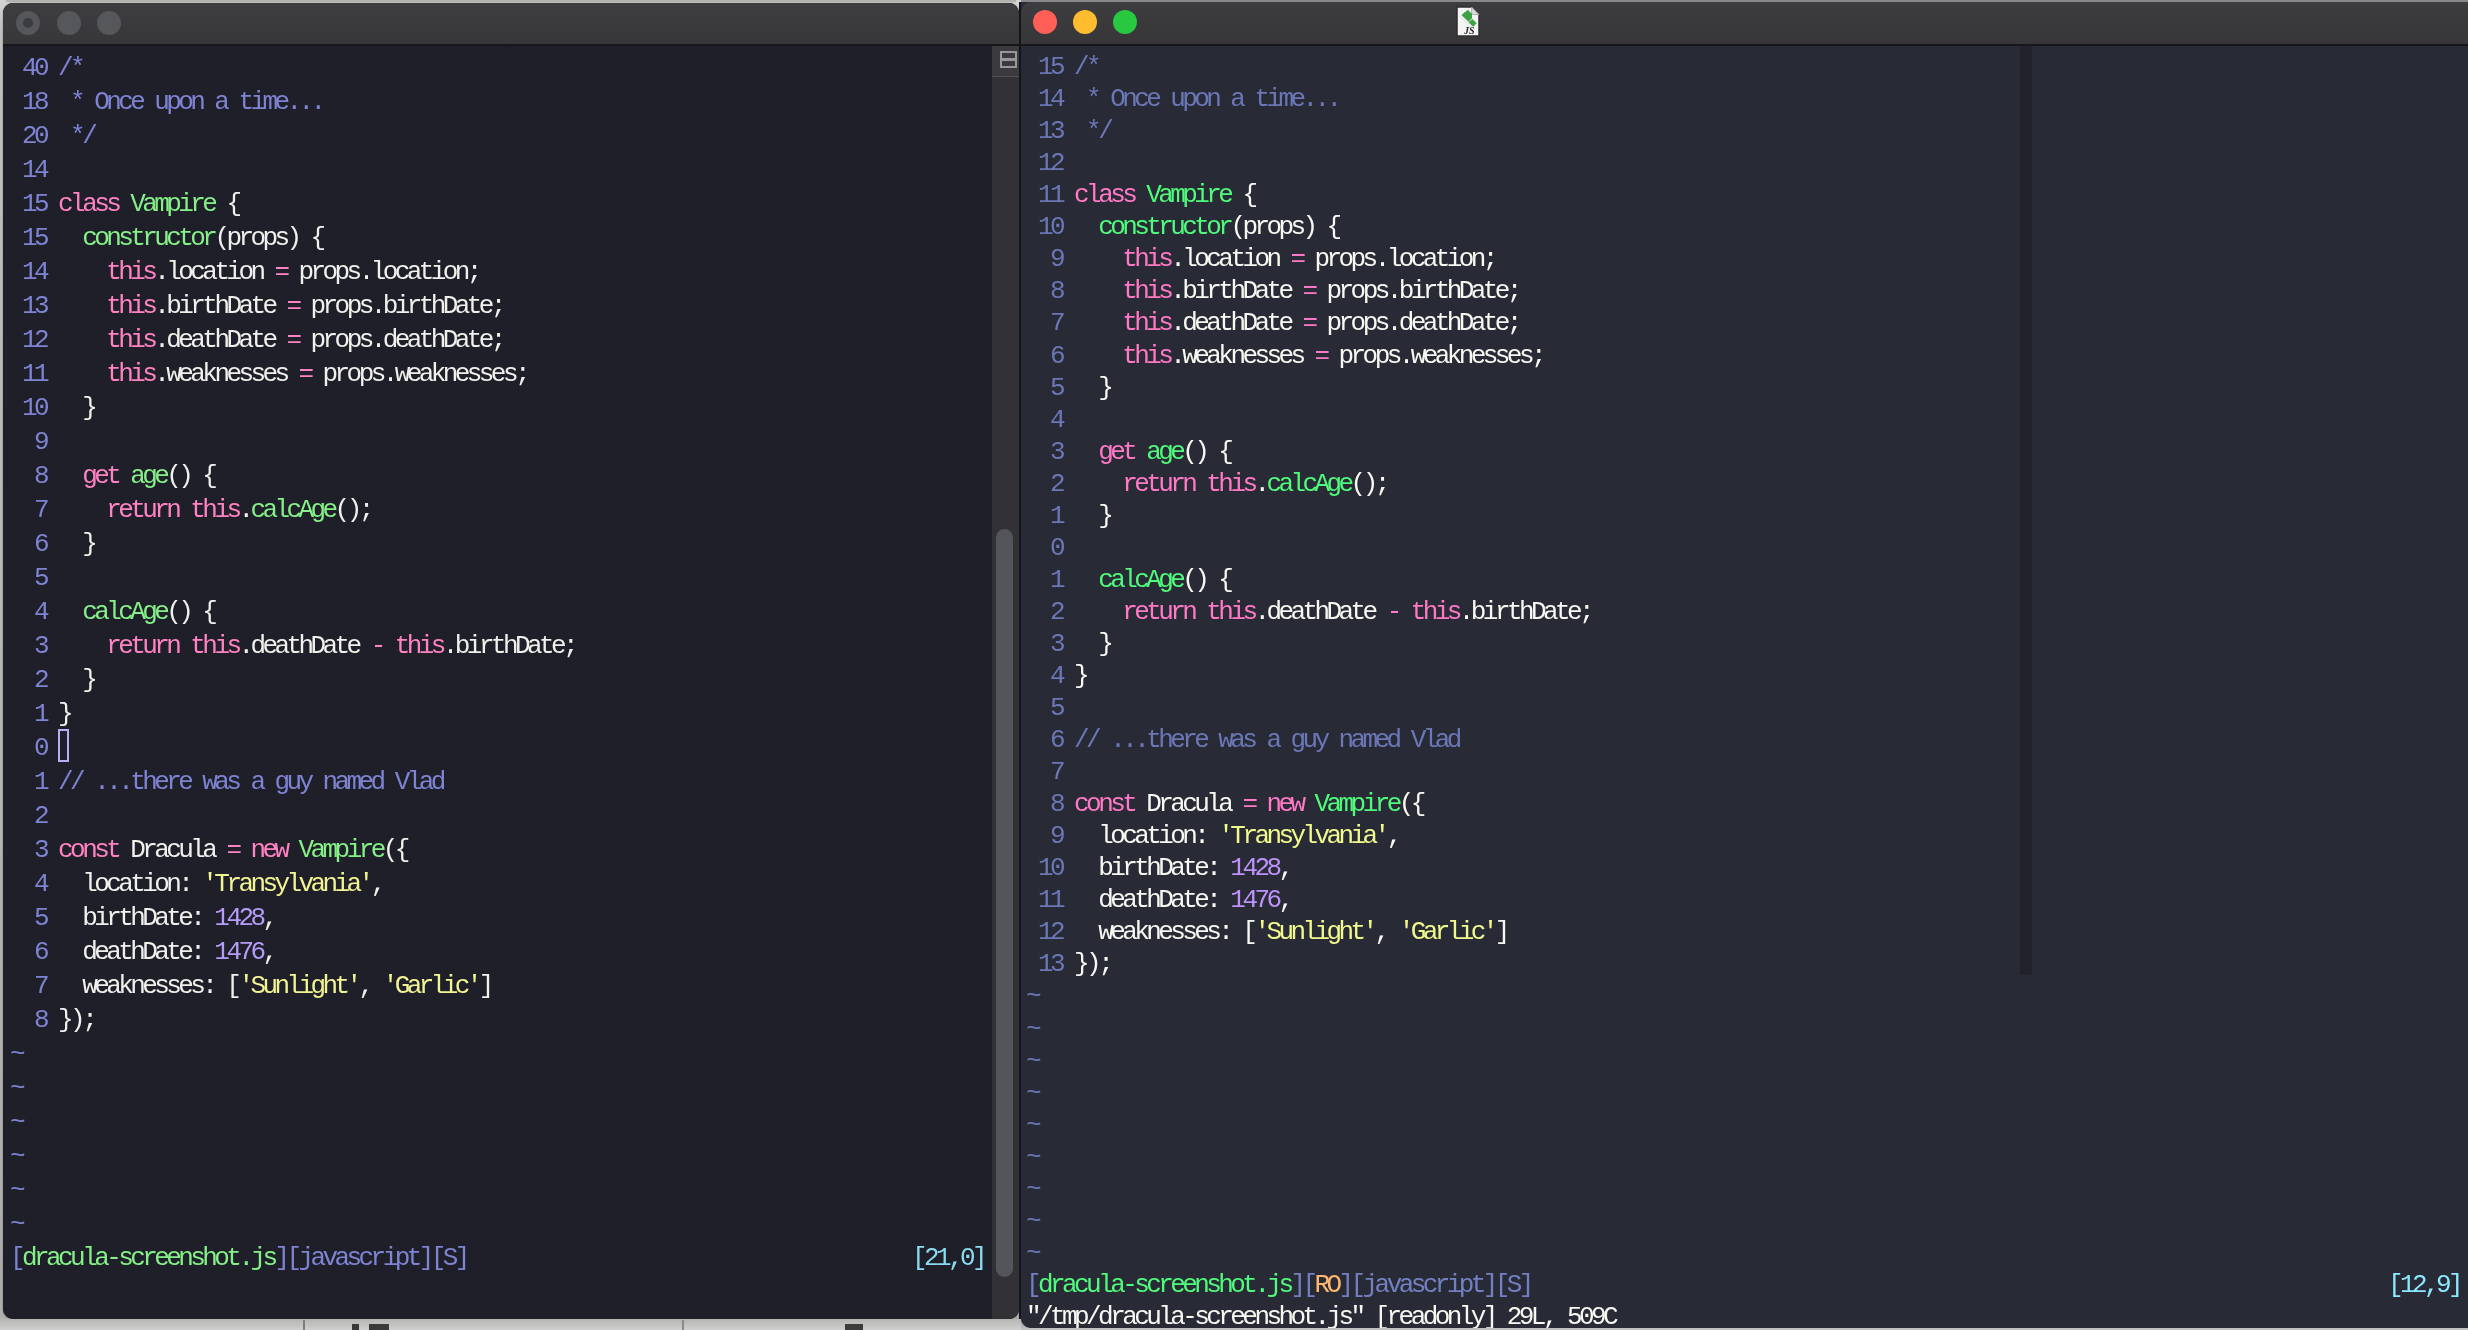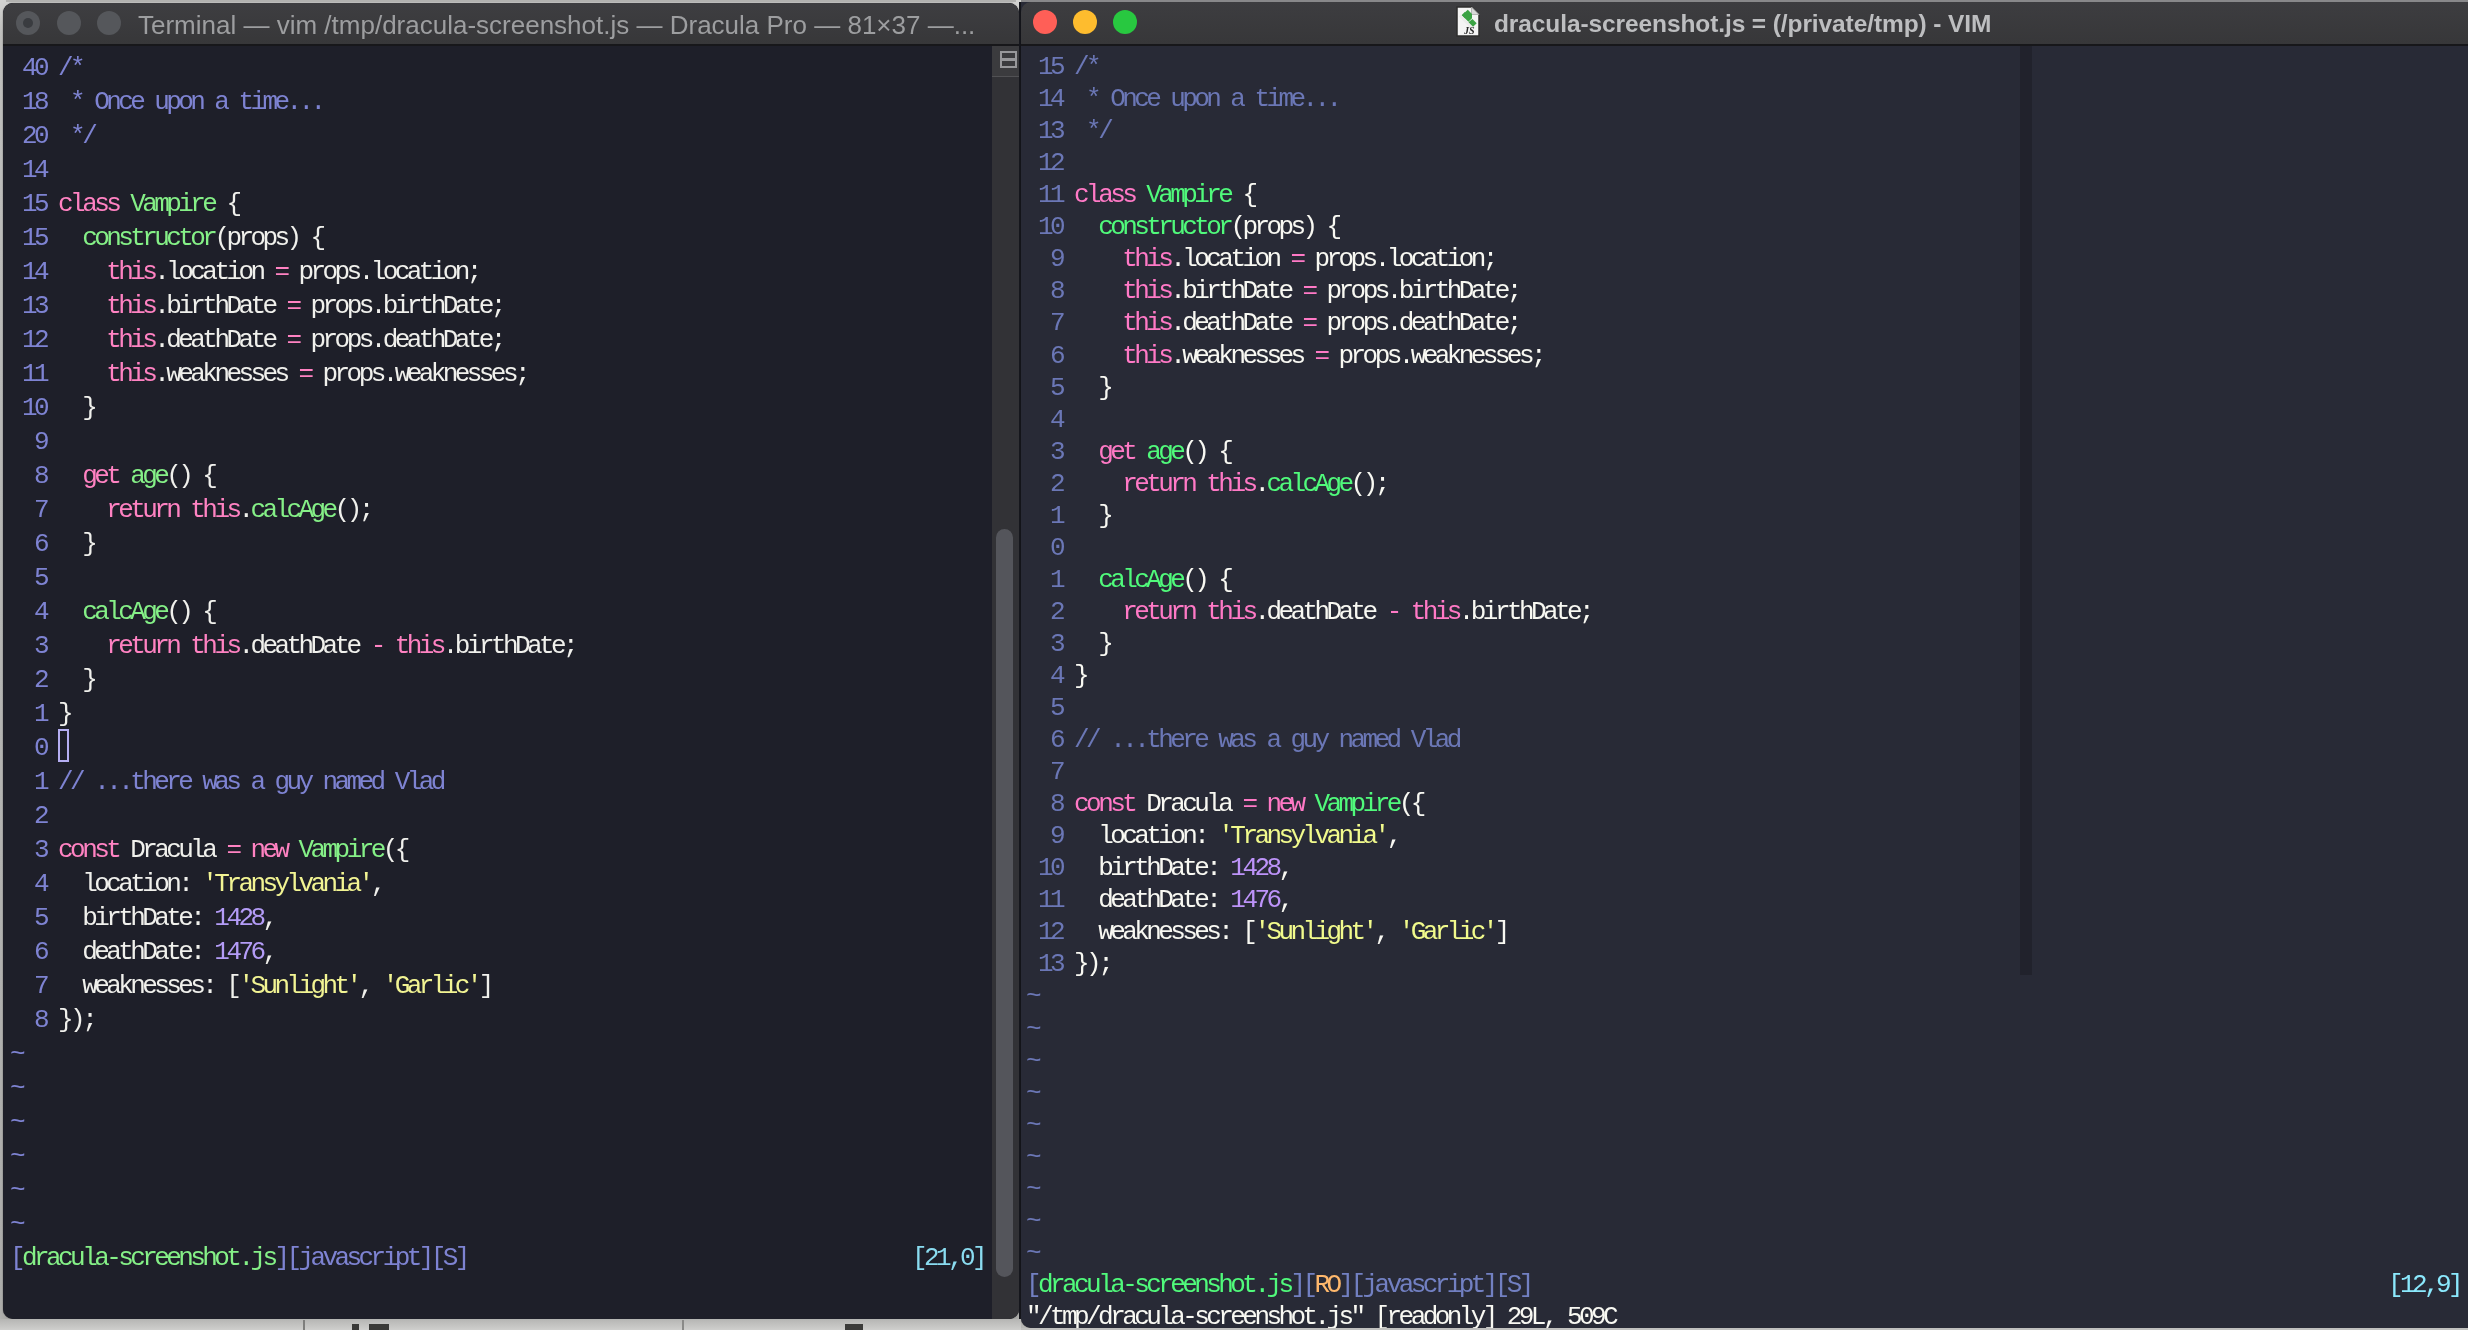--- a/index.html
+++ b/index.html
@@ -12,22 +12,20 @@
 <div class="win" id="lwin" style="left:3px;top:3px;width:1016px;height:1316px;
   border-radius:10px;background:#1e1f29;
   box-shadow:0 0 1px rgba(0,0,0,.8), 0 10px 22px rgba(0,0,0,.25);overflow:hidden;">
   <div style="position:absolute;left:0;top:0;right:0;height:40.5px;
     background:linear-gradient(#3e3e41,#373739);border-bottom:2px solid #17171a;
     border-radius:10px 10px 0 0;">
     <div style="position:absolute;left:13px;top:8px;width:24px;height:24px;border-radius:50%;background:#55575b;"></div>
     <div style="position:absolute;left:20px;top:15px;width:10px;height:10px;border-radius:50%;background:#3a3c40;"></div>
     <div style="position:absolute;left:53.5px;top:8px;width:24px;height:24px;border-radius:50%;background:#55575b;"></div>
     <div style="position:absolute;left:94px;top:8px;width:24px;height:24px;border-radius:50%;background:#55575b;"></div>
-    <div style="position:absolute;left:135px;top:0;width:860px;height:44px;line-height:45px;
-      color:#9d9ea0;font-size:26px;font-weight:400;white-space:nowrap;overflow:hidden;">Terminal — vim /tmp/dracula-screenshot.js — Dracula Pro — 81×37 —...</div>
   </div>
   <pre class="code" style="left:7px;top:47.9px;line-height:34px;color:#f0f0ec;"><span style="color:#7e83d2"> 40</span> <span style="color:#7e83d2">/*</span>
 <span style="color:#7e83d2"> 18</span> <span style="color:#7e83d2"> * Once upon a time...</span>
 <span style="color:#7e83d2"> 20</span> <span style="color:#7e83d2"> */</span>
 <span style="color:#7e83d2"> 14</span> 
 <span style="color:#7e83d2"> 15</span> <span style="color:#ff82c2">class</span><span style="color:#f0f0ec"> </span><span style="color:#85f087">Vampire</span><span style="color:#f0f0ec"> {</span>
 <span style="color:#7e83d2"> 15</span> <span style="color:#f0f0ec">  </span><span style="color:#85f087">constructor</span><span style="color:#f0f0ec">(props) {</span>
 <span style="color:#7e83d2"> 14</span> <span style="color:#f0f0ec">    </span><span style="color:#ff82c2">this</span><span style="color:#f0f0ec">.location </span><span style="color:#ff82c2">=</span><span style="color:#f0f0ec"> props.location;</span>
 <span style="color:#7e83d2"> 13</span> <span style="color:#f0f0ec">    </span><span style="color:#ff82c2">this</span><span style="color:#f0f0ec">.birthDate </span><span style="color:#ff82c2">=</span><span style="color:#f0f0ec"> props.birthDate;</span>
 <span style="color:#7e83d2"> 12</span> <span style="color:#f0f0ec">    </span><span style="color:#ff82c2">this</span><span style="color:#f0f0ec">.deathDate </span><span style="color:#ff82c2">=</span><span style="color:#f0f0ec"> props.deathDate;</span>
@@ -87,22 +85,20 @@
 
     <svg style="position:absolute;left:435px;top:4px;" width="24" height="31" viewBox="0 0 24 31">
       <path d="M1 1 h14.5 l7.5 7.5 v21.5 h-22 z" fill="#f4f4f4" stroke="#2e2e2e" stroke-width="1.5"></path>
       <path d="M15.5 1 l7.5 7.5 h-7.5 z" fill="#d8d8d8" stroke="#a8a8a8" stroke-width="0.8"></path>
       <path d="M5.5 9.2 l3.3 -3.3 3.3 3.3 -3.3 3.3 z" fill="#3ba344"></path>
       <path d="M11.8 3.8 l4.2 4.2 v4.2 l-3.6 3.6 -4.6 -4.6 v-3.6 z" fill="#3ba344"></path>
       <path d="M16.4 12.9 l4.3 4.3 -3.9 3.9 -4.7 -4.7 z" fill="#3ba344"></path>
       <path d="M4.8 8.6 l12.2 12.2 -2.0 2.0 -12.2 -12.2 z" fill="#ececec"></path>
       <text x="8" y="28" font-family="Liberation Serif" font-size="10" font-style="italic" font-weight="bold" fill="#2a2a2a">JS</text>
     </svg>
-    <div style="position:absolute;left:473px;top:0;height:43px;line-height:44px;
-      color:#bdbec0;font-size:24.5px;font-weight:600;letter-spacing:-0.1px;white-space:nowrap;">dracula-screenshot.js = (/private/tmp) - VIM</div>
   </div>
 
   <div style="position:absolute;left:999px;top:43.7px;width:12px;height:929px;background:#21222c;"></div>
   <pre class="code" style="left:5px;top:49.1px;line-height:32.04px;color:#f8f8f2;"><span style="color:#6b77b6"> 15</span> <span style="color:#6b77b6">/*</span>
 <span style="color:#6b77b6"> 14</span> <span style="color:#6b77b6"> * Once upon a time...</span>
 <span style="color:#6b77b6"> 13</span> <span style="color:#6b77b6"> */</span>
 <span style="color:#6b77b6"> 12</span> 
 <span style="color:#6b77b6"> 11</span> <span style="color:#ff79c6">class</span><span style="color:#f8f8f2"> </span><span style="color:#50fa7b">Vampire</span><span style="color:#f8f8f2"> {</span>
 <span style="color:#6b77b6"> 10</span> <span style="color:#f8f8f2">  </span><span style="color:#50fa7b">constructor</span><span style="color:#f8f8f2">(props) {</span>
 <span style="color:#6b77b6">  9</span> <span style="color:#f8f8f2">    </span><span style="color:#ff79c6">this</span><span style="color:#f8f8f2">.location </span><span style="color:#ff79c6">=</span><span style="color:#f8f8f2"> props.location;</span>

